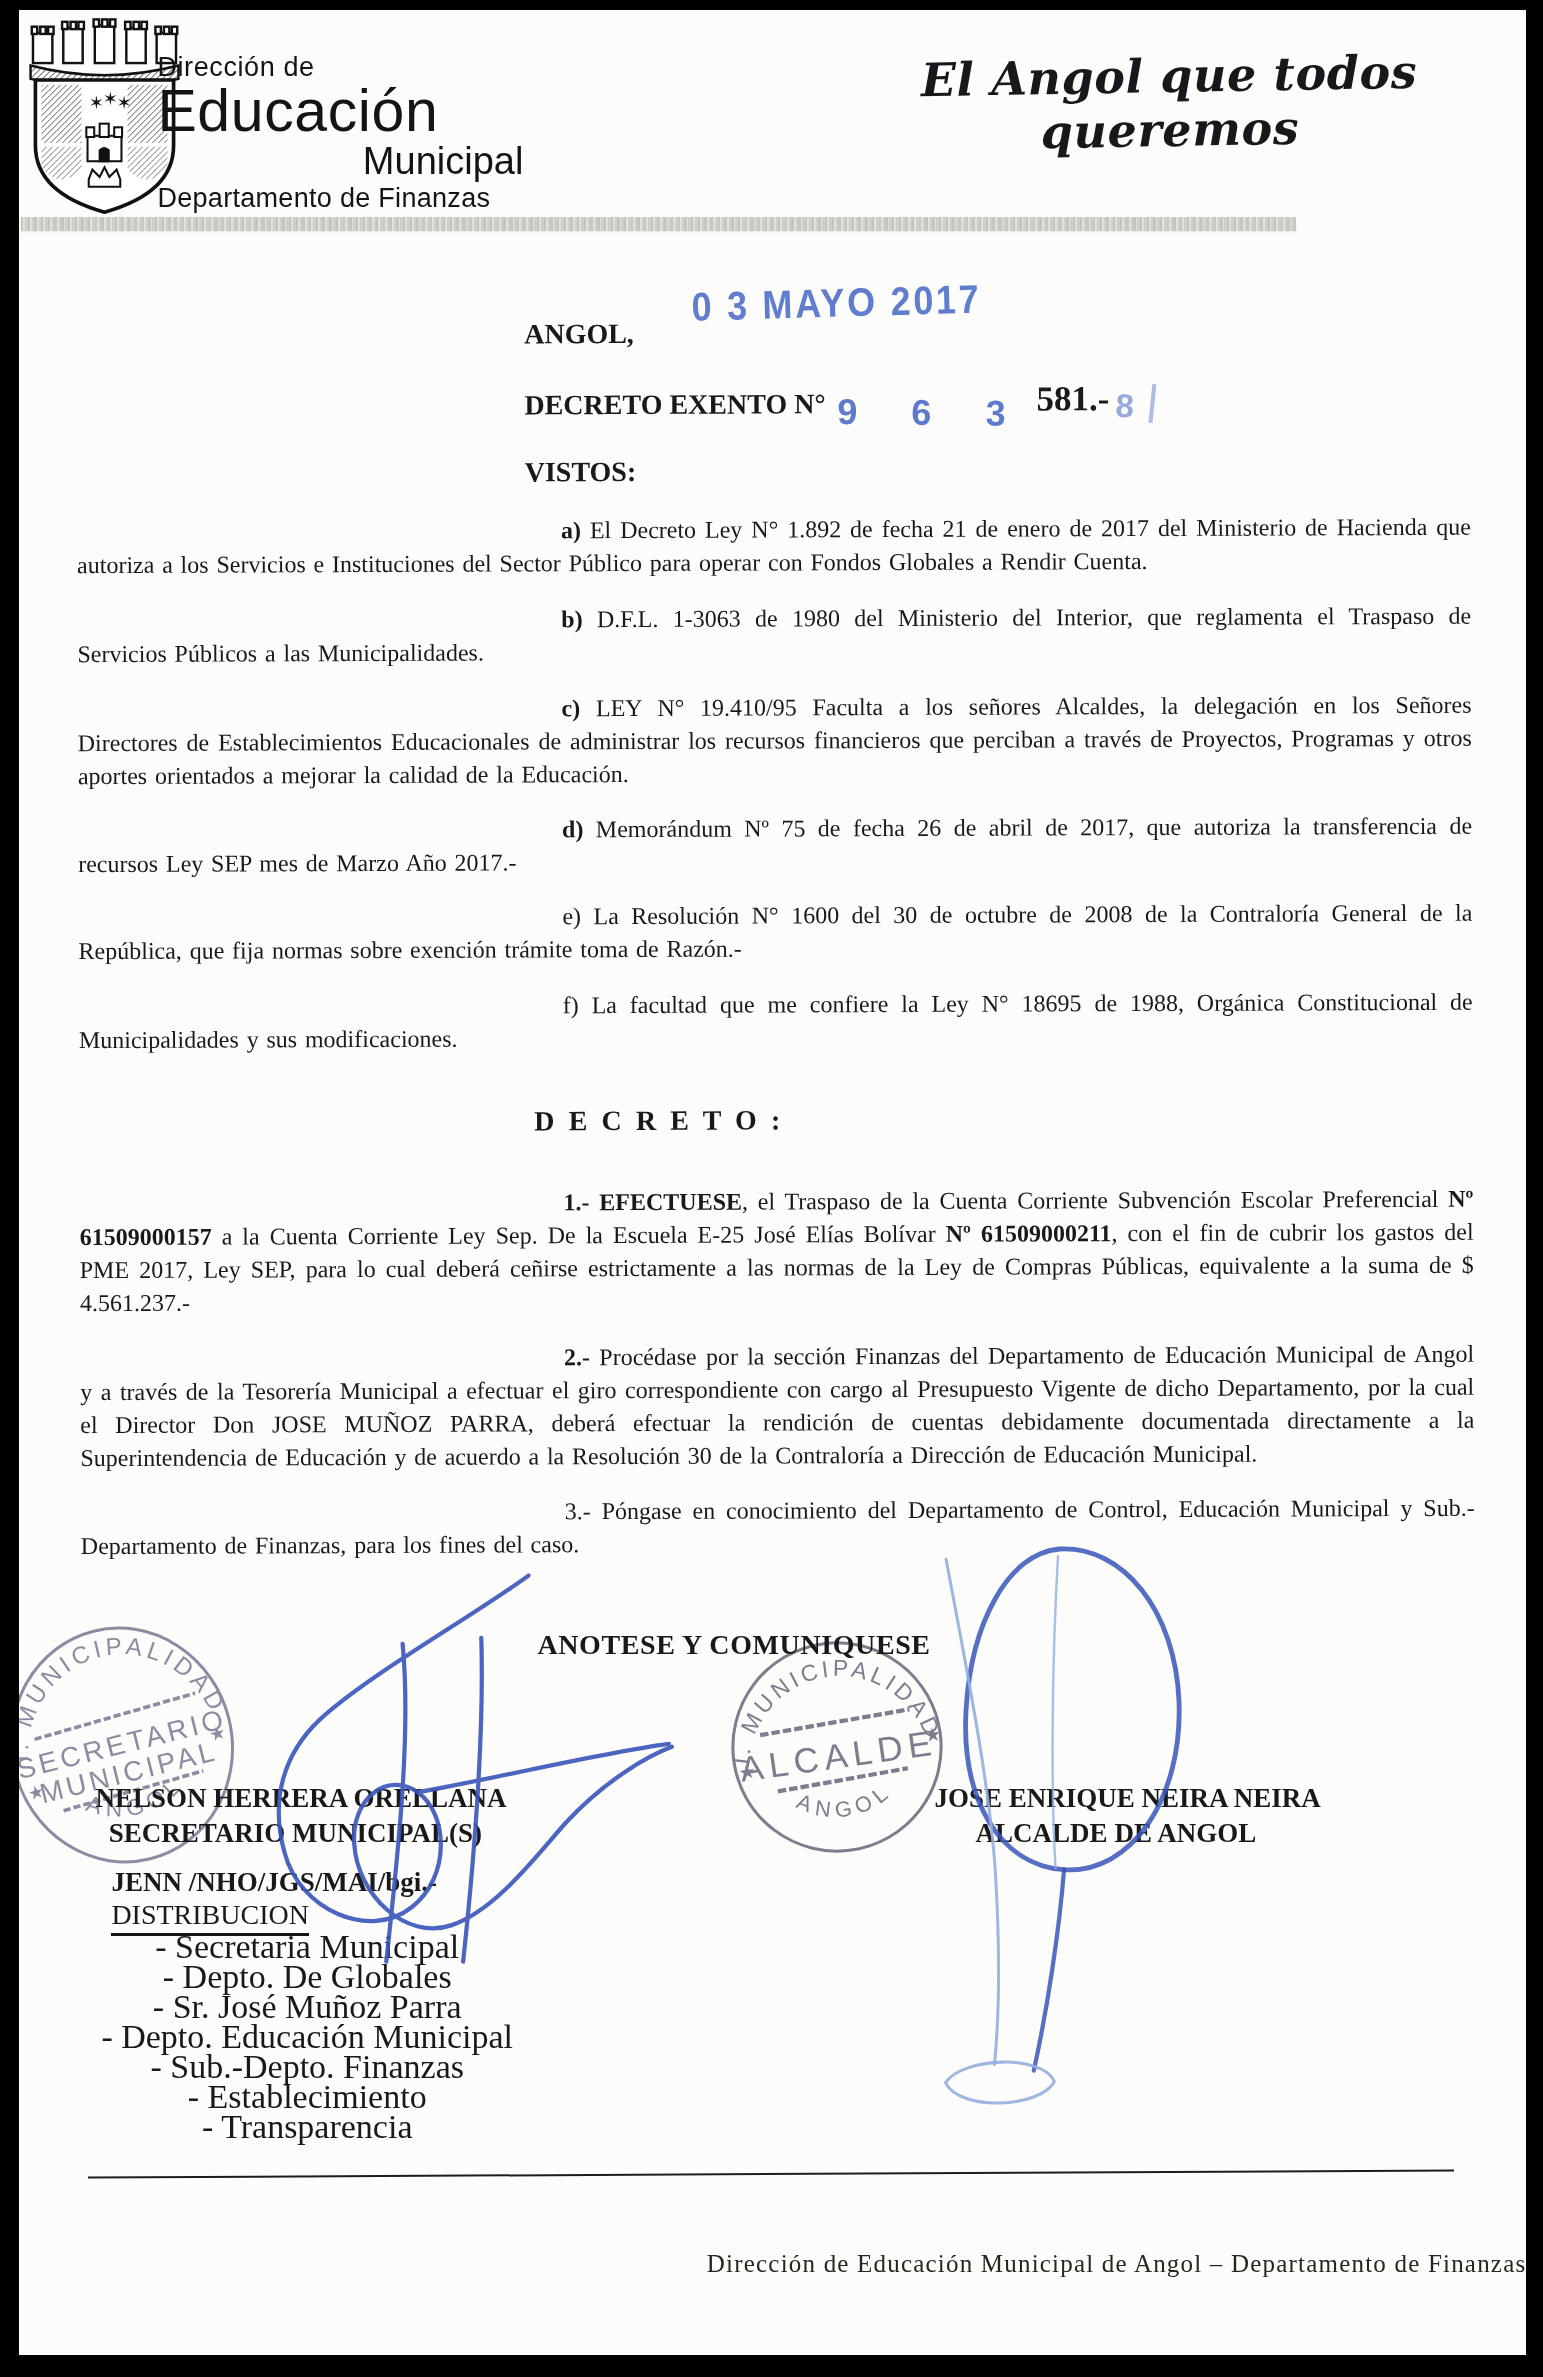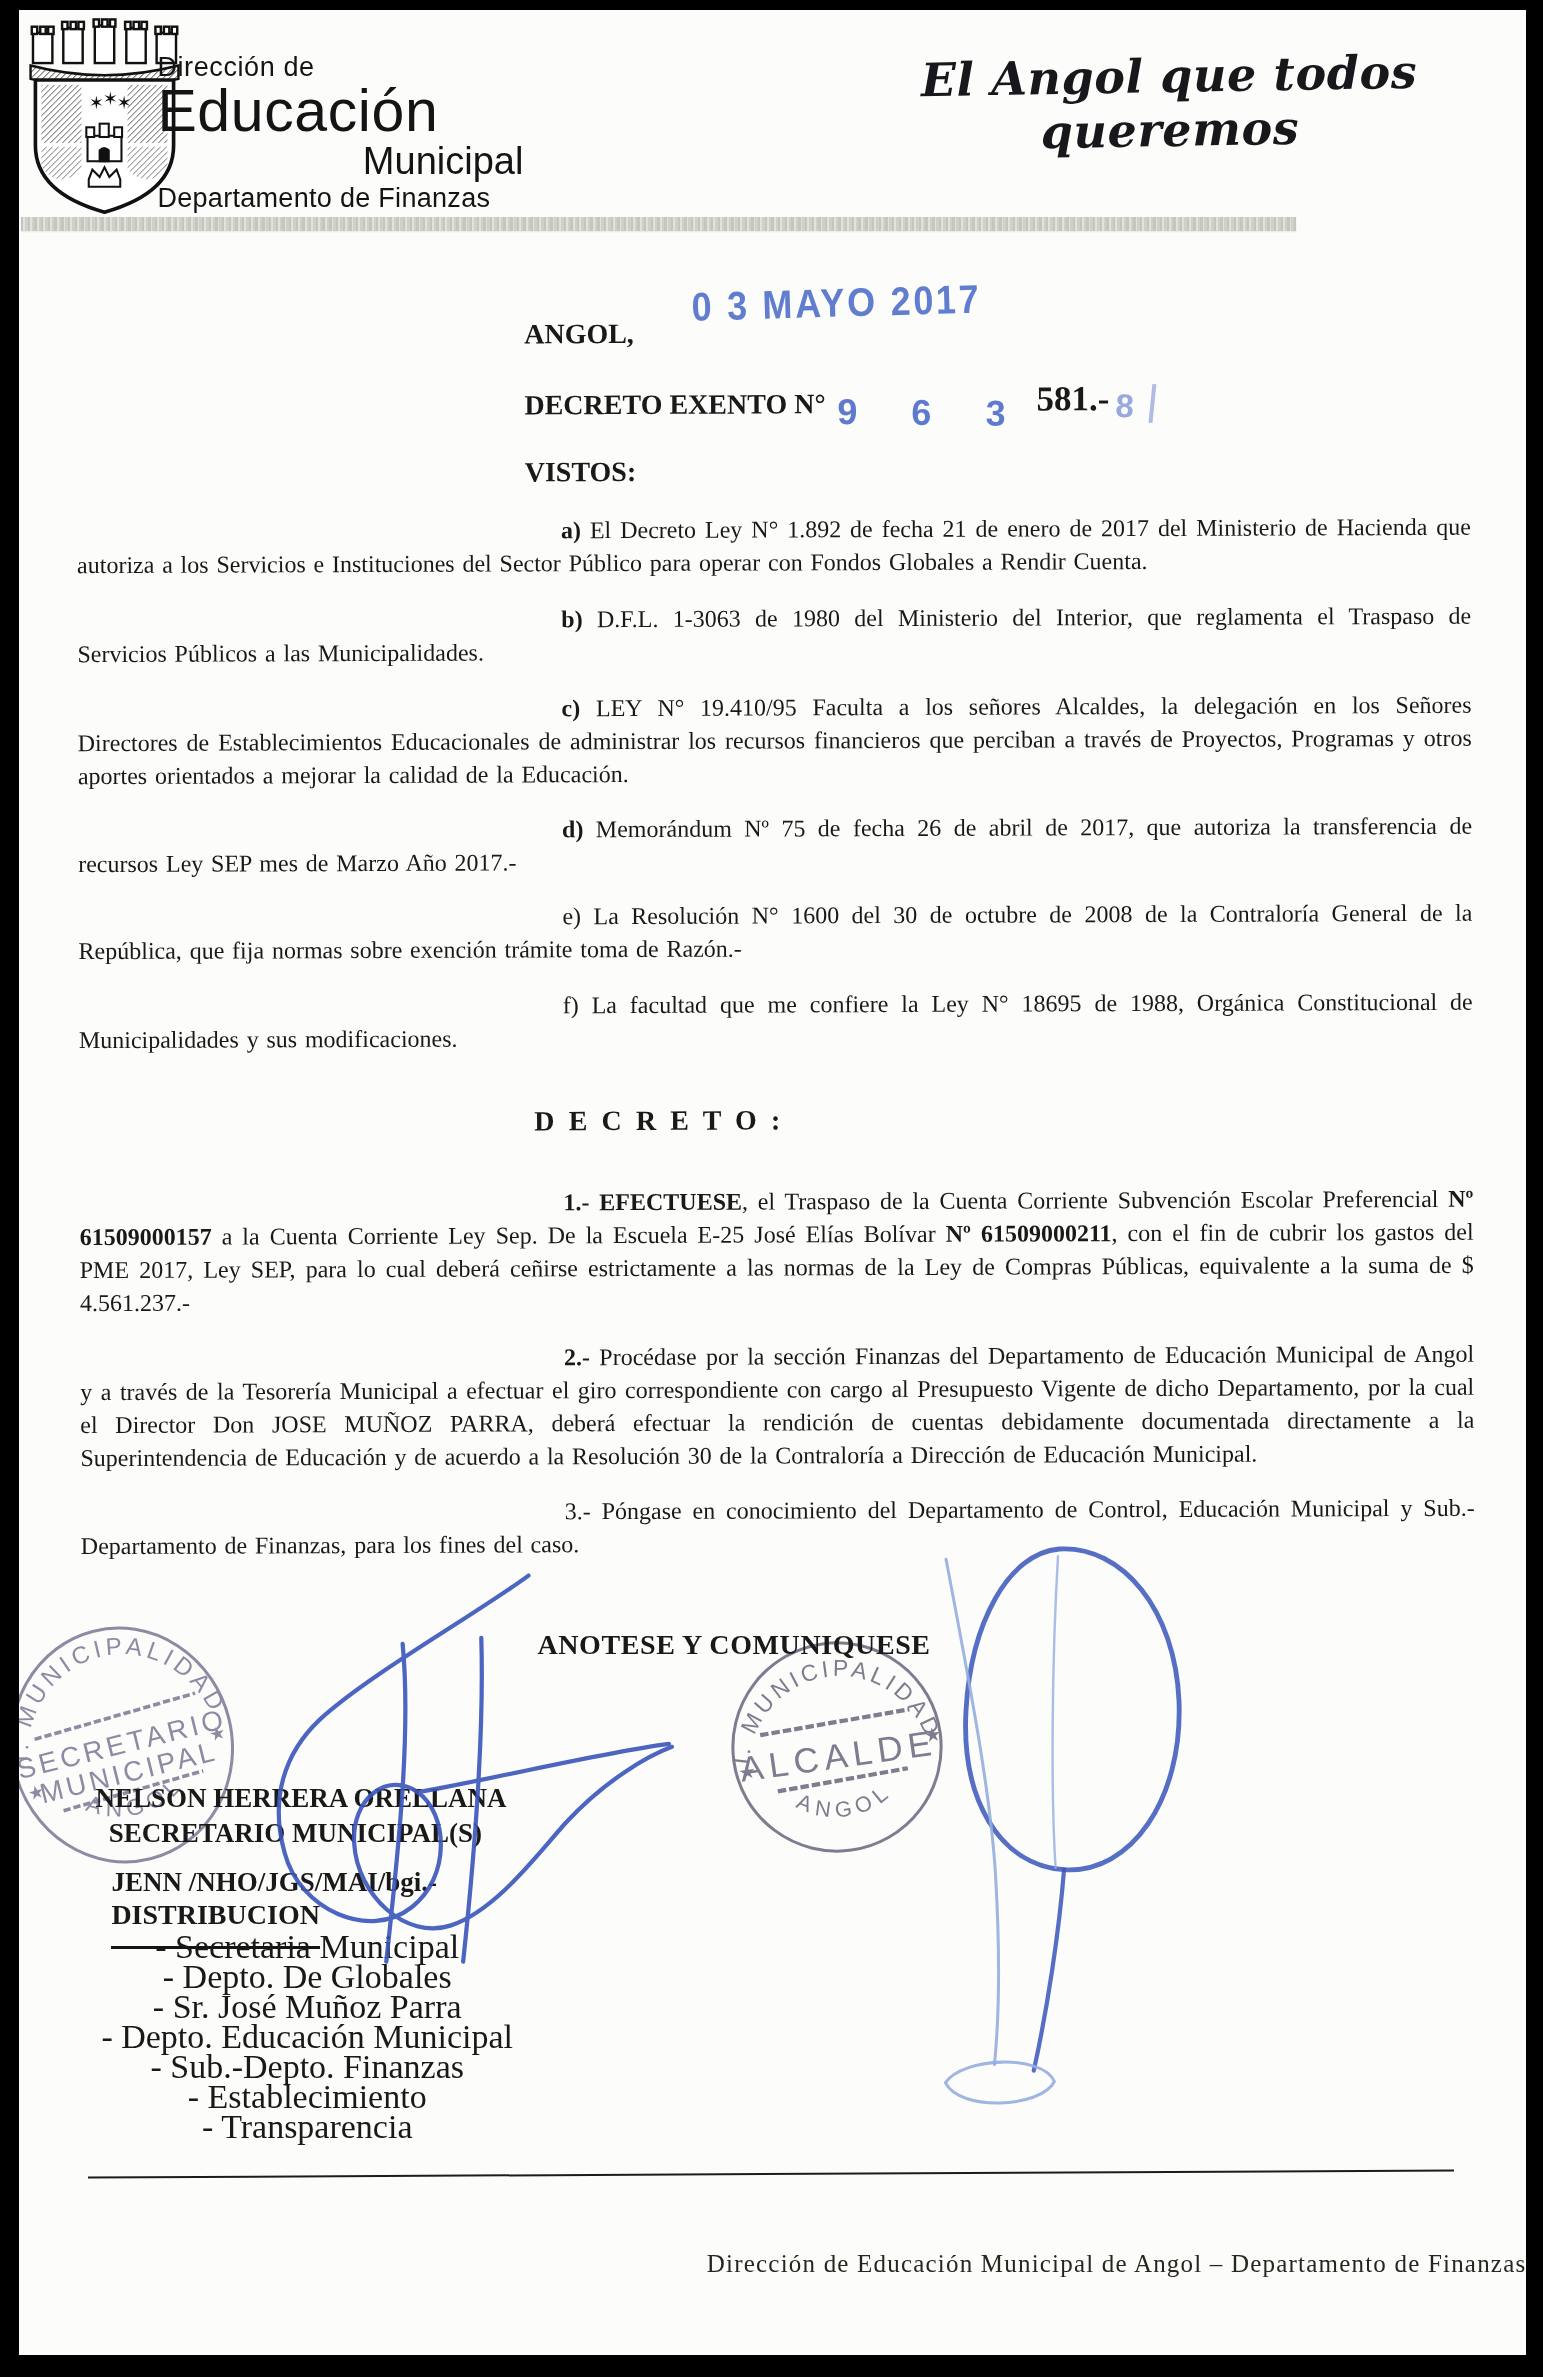--- a/index.html
+++ b/index.html
@@ -57,21 +57,21 @@
     word-spacing:1.8px;
   }
   .bold{font-weight:bold;}
   .decreto-h{position:absolute;left:513px;top:1097px;font-weight:bold;font-size:28px;letter-spacing:3.6px;white-space:nowrap;}
   
   .anotese{position:absolute;left:518px;top:1619px;font-weight:bold;font-size:28px;letter-spacing:0.6px;white-space:nowrap;z-index:2;}
   .stamp{position:absolute;z-index:1;}
   .sig-layer{position:absolute;left:193px;top:1528px;width:1059px;height:569px;z-index:3;pointer-events:none;}
   .name-block{position:absolute;text-align:center;font-weight:bold;font-size:27px;line-height:35px;z-index:2;white-space:nowrap;}
   .initials{position:absolute;left:92px;top:1857px;font-weight:bold;font-size:27px;z-index:2;white-space:nowrap;}
-  .dist-label{position:absolute;left:92px;top:1889px;font-weight:bold;font-size:28px;border-bottom:3.6px solid #151515;padding-bottom:15px;z-index:2;}
+  .dist-label{position:absolute;left:92px;top:1889px;font-weight:normal;font-size:28px;border-bottom:3.6px solid #151515;padding-bottom:2px;z-index:2;}
   .dist-list{position:absolute;left:82px;top:1922px;font-size:34px;line-height:30px;z-index:2;text-align:center;}
   .hr{position:absolute;left:69px;top:2163px;width:1366px;height:1.8px;background:#1c1c1c;transform:rotate(-0.3deg);}
   .footer{position:absolute;left:0;width:1507px;text-align:right;font-size:25px;letter-spacing:1.2px;color:#26261f;white-space:nowrap;}
   .f1{top:2240px;}
   .f2{top:2275px;}
   .email{border-bottom:1.8px solid #26261f;padding-bottom:0.6px;}
 </style>
 </head>
 <body>
 
@@ -215,20 +215,24 @@
       <path d="M 1398,30 C 1388,200 1386,420 1394,545" stroke="#93aede" stroke-width="4" opacity=".8"></path>
       <path d="M 1212,900 C 1240,858 1372,852 1392,898 C 1370,942 1235,948 1212,900" stroke="#93aede" stroke-width="5" opacity=".9"></path>
     </g>
   </svg>
 
   <div class="name-block" style="left:76px;top:1771px;width:400px;">
     <div>NELSON HERRERA ORELLANA</div>
     <div>SECRETARIO MUNICIPAL(S)</div>
   </div>
 
+  <div class="name-block" style="left:915px;top:1771px;width:363px;">
+    <div>JOSE ENRIQUE NEIRA NEIRA</div>
+    <div>ALCALDE DE ANGOL</div>
+  </div>
 
   <div class="initials">JENN /NHO/JGS/MAI/bgi.-</div>
   <div class="dist-label">DISTRIBUCION</div>
 
   <div class="dist-list">
     <div>- Secretaria Municipal</div>
     <div>- Depto. De Globales</div>
     <div>- Sr. José Muñoz Parra</div>
     <div>- Depto. Educación Municipal</div>
     <div>- Sub.-Depto. Finanzas</div>

